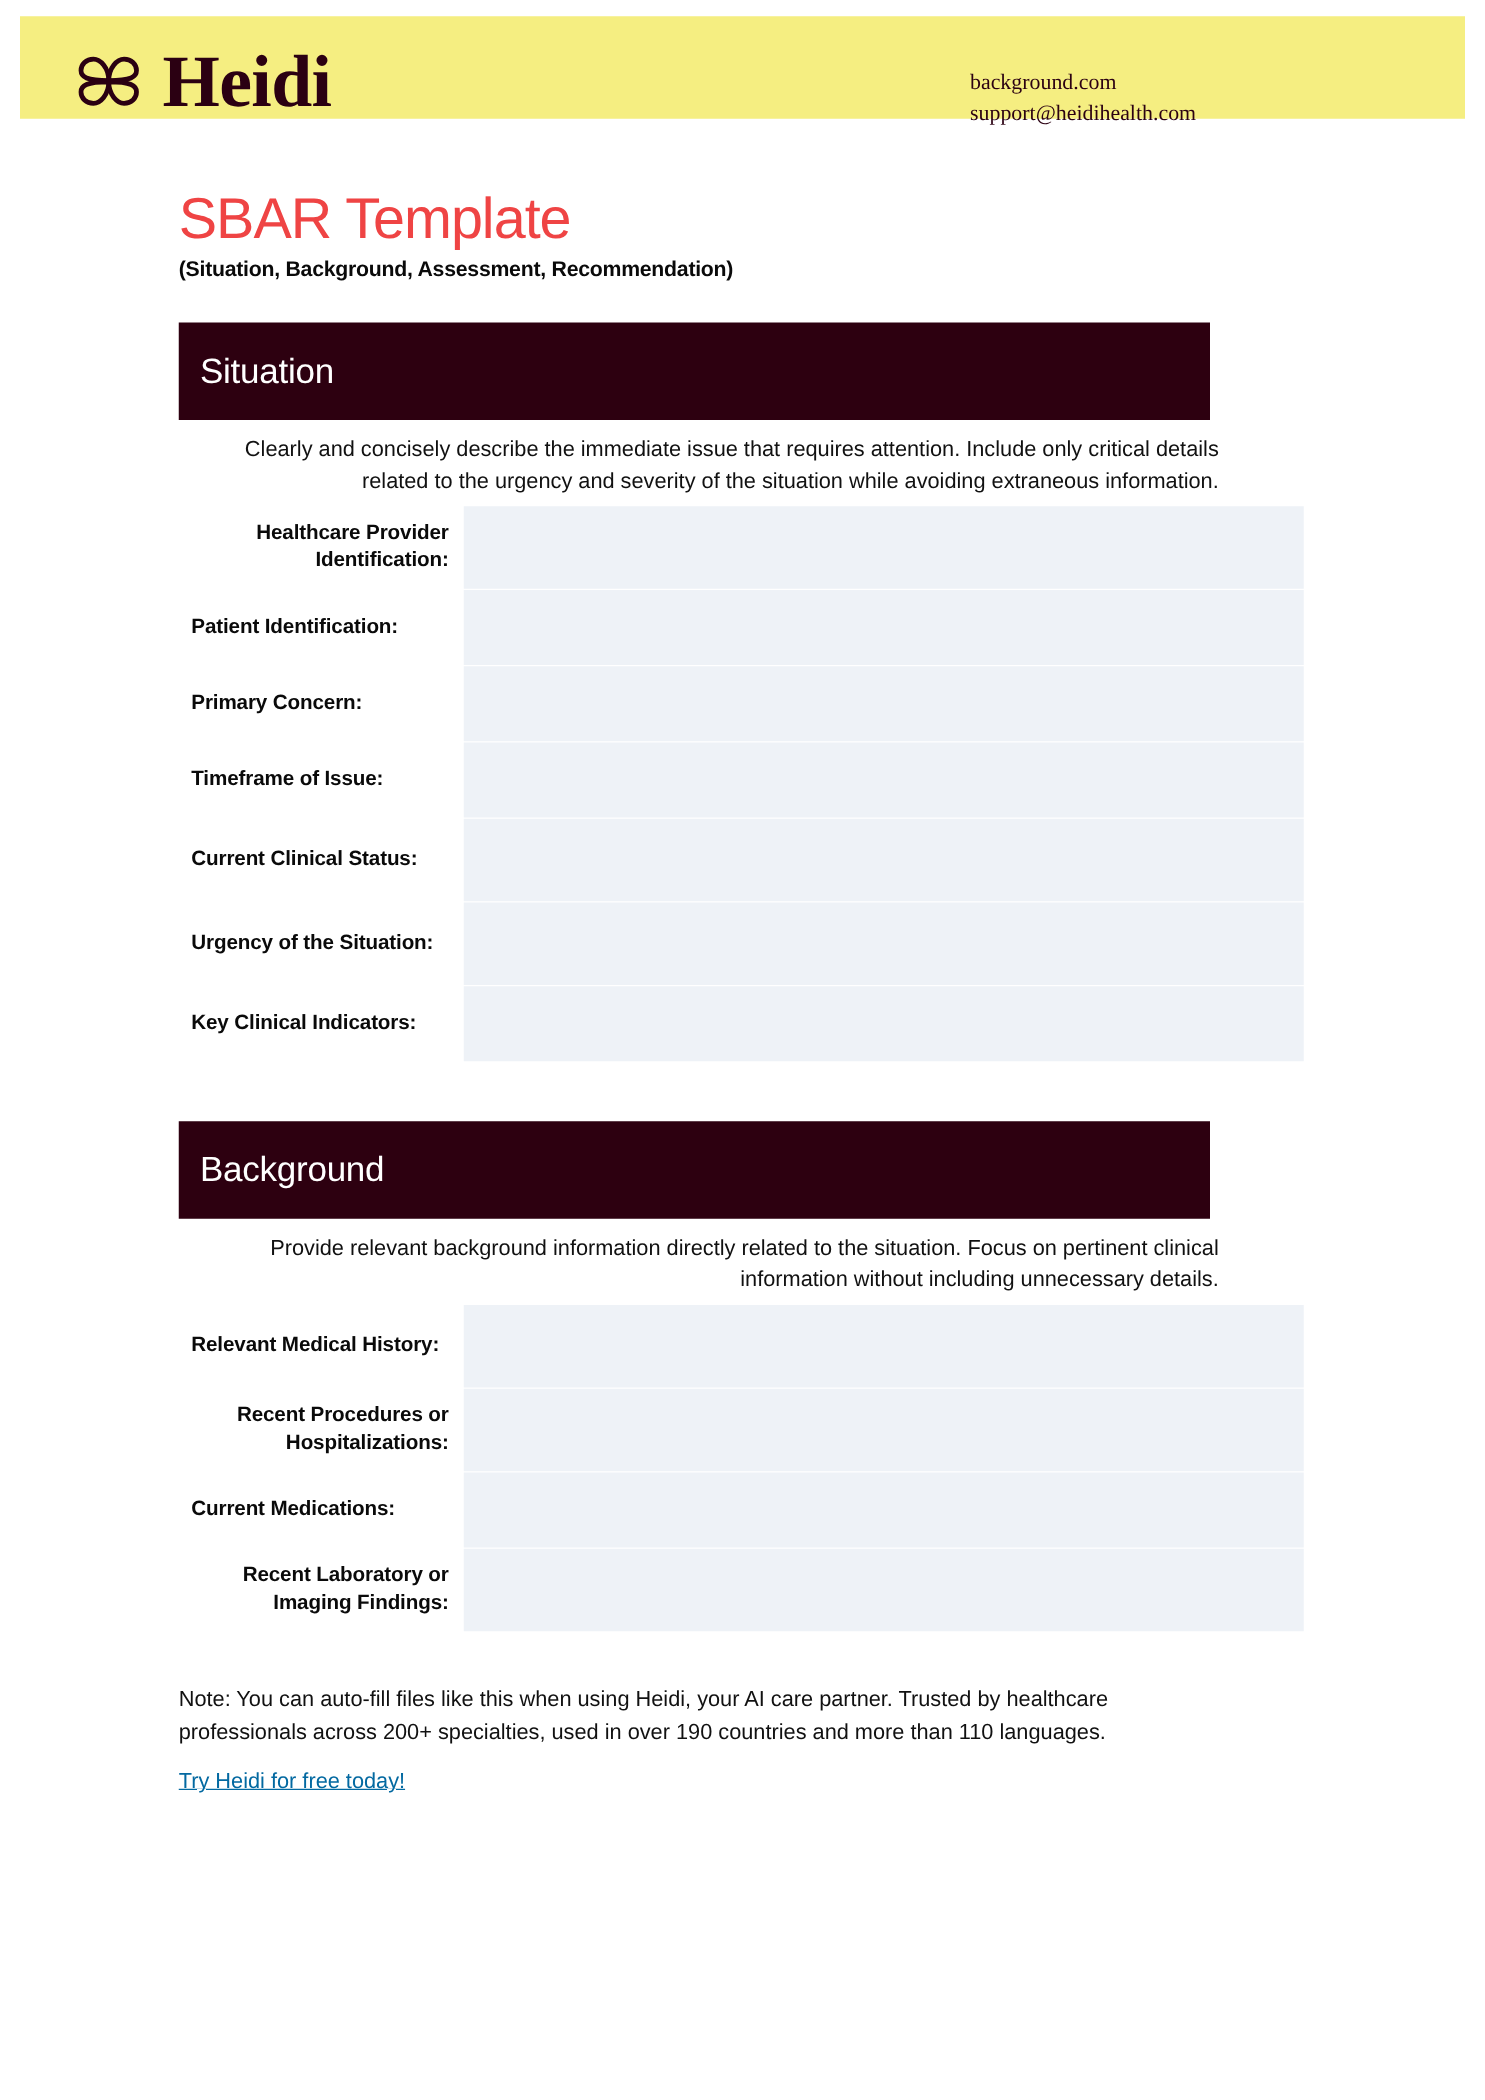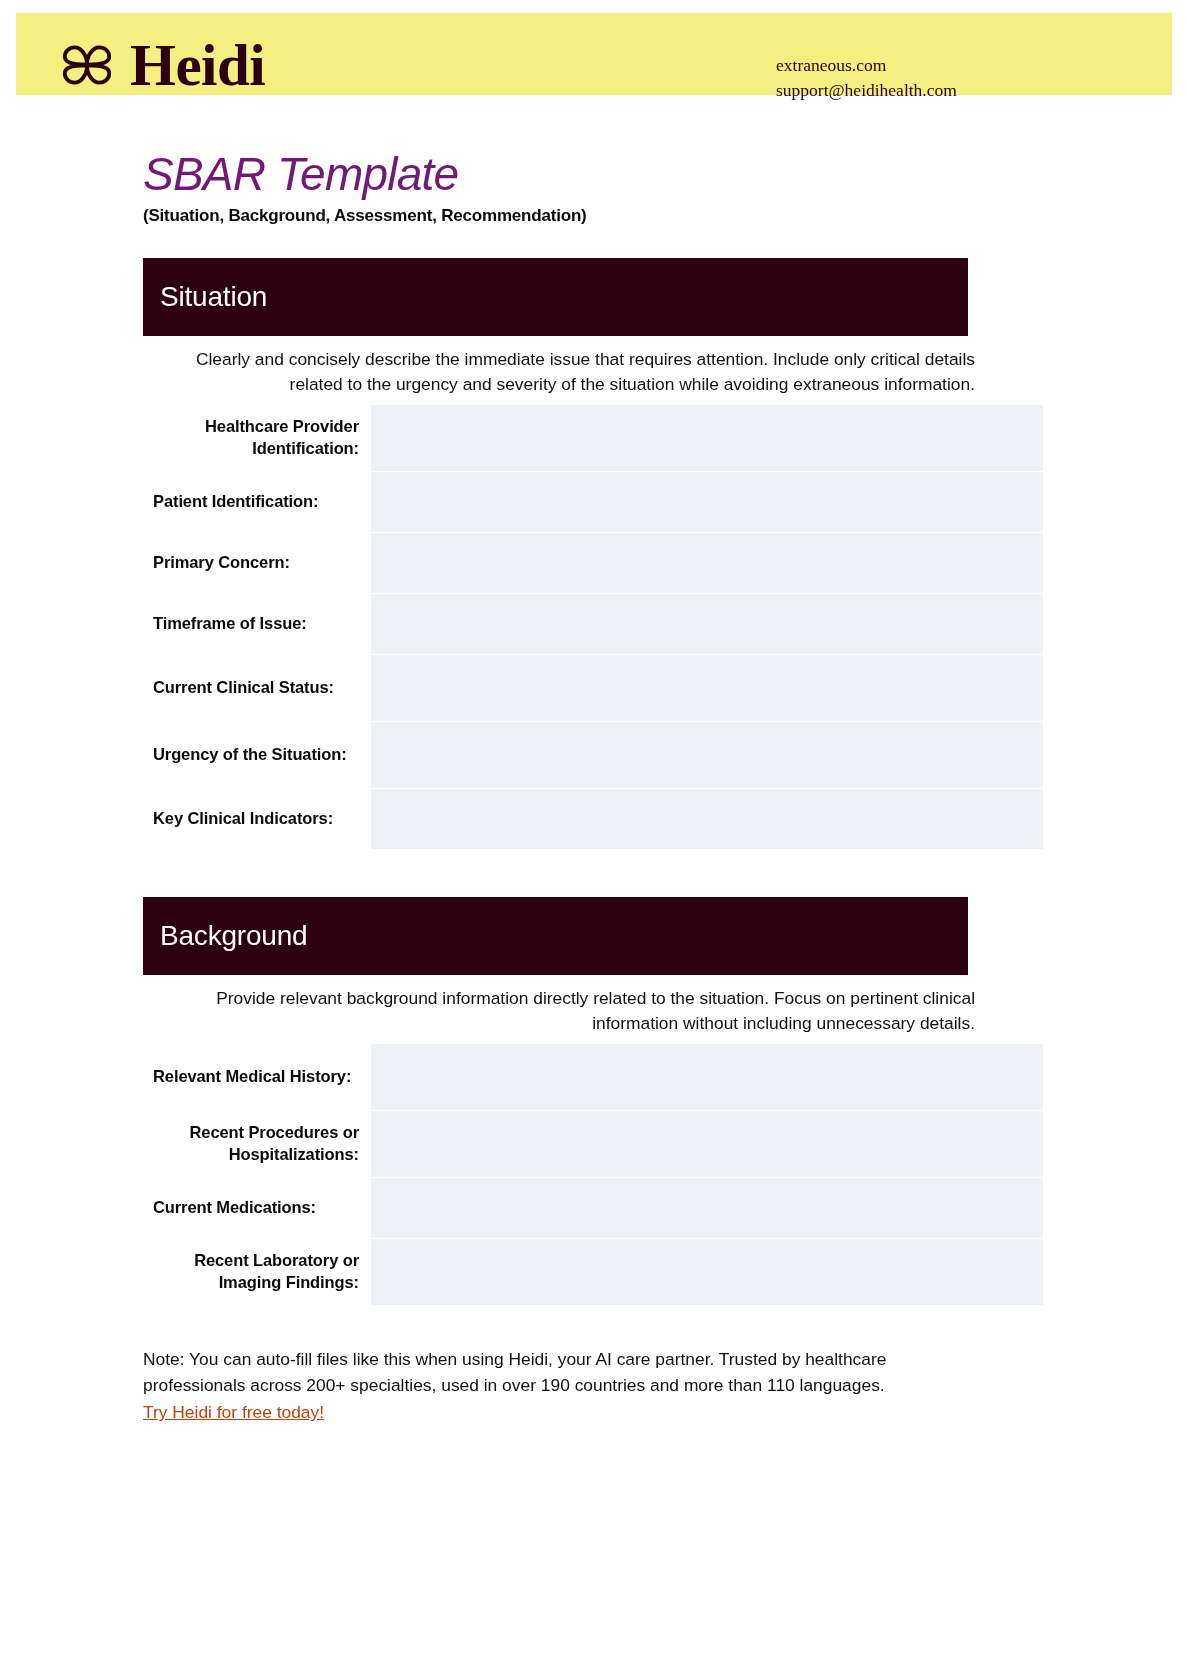--- a/index.html
+++ b/index.html
@@ -64,23 +64,22 @@
     left: 143px;
     top: 150px;
     width: 900px;
   }
 
   .doc-title {
     font-size: 46px;
     line-height: 1.06;
     font-weight: 400;
     letter-spacing: -0.8px;
-    color: #701a75;
+    color: #ef4444;
     margin: 0 0 6px 0;
-    font-style: italic;
   }
   .doc-subtitle {
     font-size: 17px;
     line-height: 1.25;
     font-weight: 700;
     letter-spacing: -0.2px;
     color: #0a0a0a;
     margin: 0 0 32px 0;
   }
 
@@ -139,43 +138,43 @@
   .section-gap { height: 47px; }
 
   .note {
     margin-top: 42px;
     width: 830px;
     font-size: 17.4px;
     line-height: 1.47;
     color: #111111;
   }
   .note-link {
-    color: #c2410c;
+    color: #0369a1;
     text-decoration: underline;
     display: inline-block;
-    margin-top: 2px;
+    margin-top: 14px;
   }
 </style>
 </head>
 <body>
 
 <div class="brand-band">
   <div class="brand-logo-wrap">
     <svg class="brand-mark" viewBox="0 0 64 64" aria-hidden="true">
       <g fill="none" stroke="#2b0012" stroke-width="4.2">
         <path d="M32 31.5 C32 20 24.5 12.5 18.5 12.5 C12 12.5 7.5 17.2 7.5 22.6 C7.5 28.2 12.4 31.5 32 31.5 Z"></path>
         <path d="M32 31.5 C32 20 39.5 12.5 45.5 12.5 C52 12.5 56.5 17.2 56.5 22.6 C56.5 28.2 51.6 31.5 32 31.5 Z"></path>
         <path d="M32 32.5 C32 44 24.5 51.5 18.5 51.5 C12 51.5 7.5 46.8 7.5 41.4 C7.5 35.8 12.4 32.5 32 32.5 Z"></path>
         <path d="M32 32.5 C32 44 39.5 51.5 45.5 51.5 C52 51.5 56.5 46.8 56.5 41.4 C56.5 35.8 51.6 32.5 32 32.5 Z"></path>
       </g>
     </svg>
     <span class="brand-word">Heidi</span>
   </div>
   <div class="brand-contact">
-    <div>extraneous.com</div>
+    <div>background.com</div>
     <div>support@heidihealth.com</div>
   </div>
 </div>
 
 <div class="page">
 
   <h1 class="doc-title">SBAR Template</h1>
   <div class="doc-subtitle">(Situation, Background, Assessment, Recommendation)</div>
 
   <div class="section">

